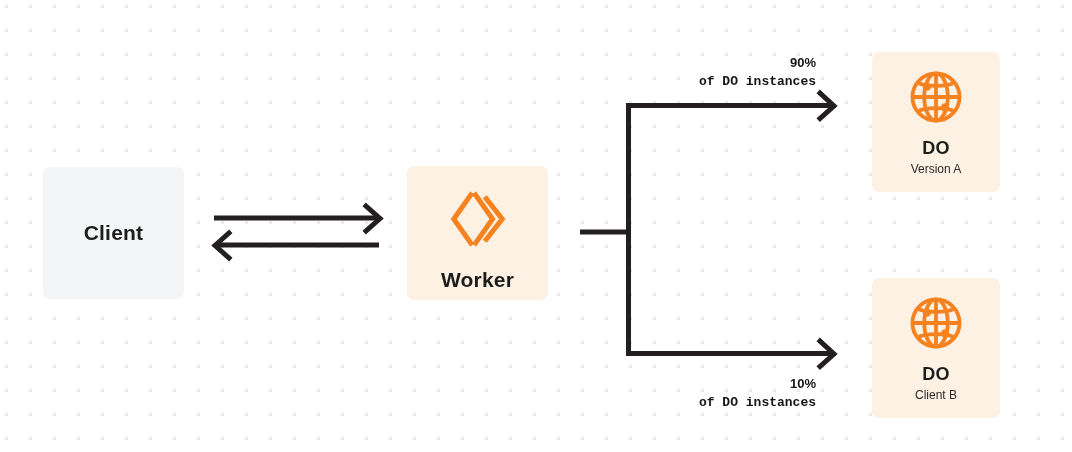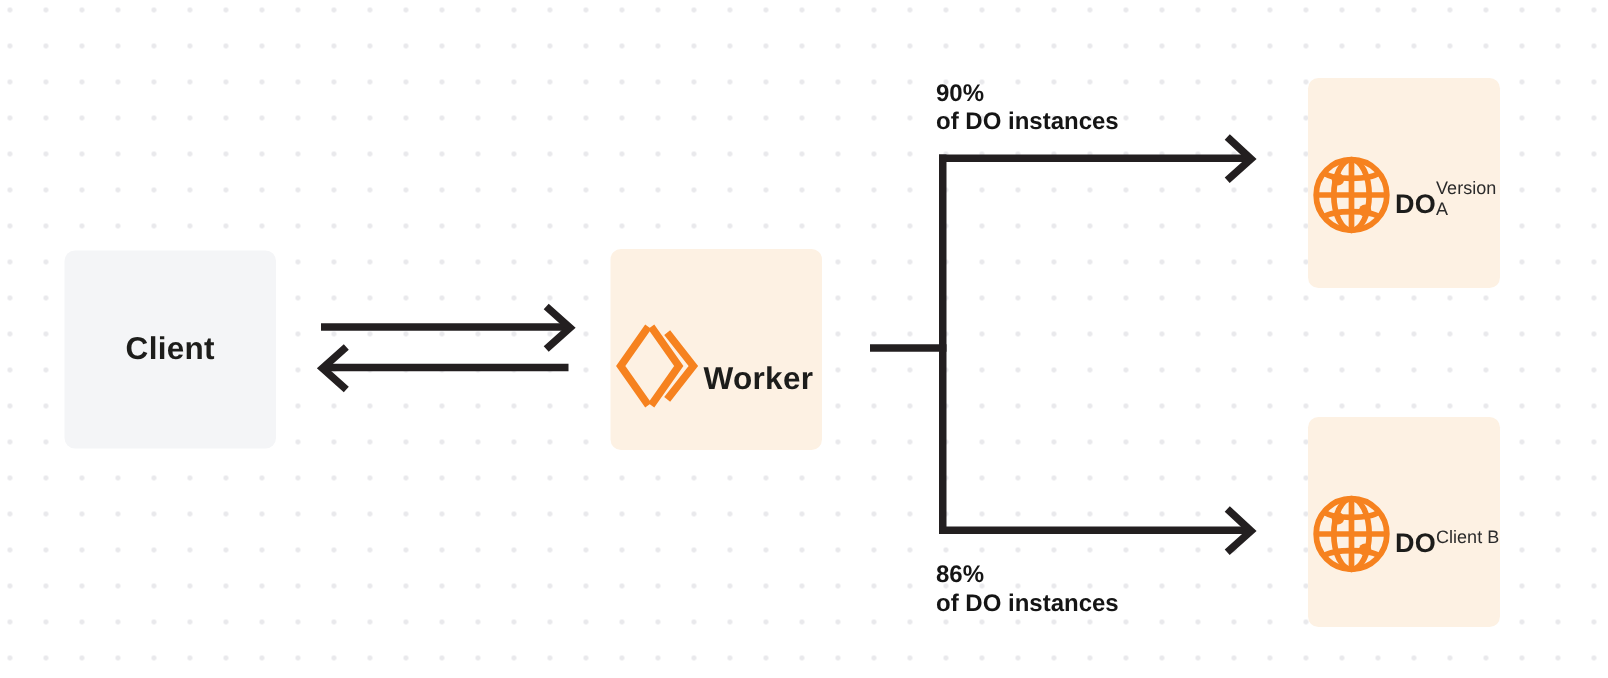--- a/index.html
+++ b/index.html
@@ -22,21 +22,21 @@
     background-image:
       radial-gradient(circle at 1.6px 1.6px, #e9e9ec 1.5px, rgba(233,233,236,0) 1.9px);
     background-size: 24px 24px;
     background-position: 5px 5px;
   }
 
   .node {
     position: absolute;
     box-sizing: border-box;
     display: flex;
-    flex-direction: row;
+    flex-direction: column;
     align-items: center;
     justify-content: center;
     border-radius: 7px;
   }
 
   
   #client-node {
     left: 43px;
     top: 167px;
     width: 141px;
@@ -99,39 +99,39 @@
   .do-node .node-subtitle {
     font-size: 12px;
     font-weight: normal;
     color: #2b2b2b;
     margin-top: 3px;
   }
 
   
   .edge-label {
     position: absolute;
-    text-align: left;
-    font-size: 16px;
+    text-align: right;
+    font-size: 13px;
     font-weight: bold;
     color: #151515;
     line-height: 19px;
     white-space: nowrap;
   }
   #label-top {
     left: 624px;
     top: 53px;
     width: 192px;
   }
   #label-bottom {
     left: 624px;
     top: 374px;
     width: 192px;
   }
   .edge-label .lbl-pct { display: block; }
-  .edge-label .lbl-sub { display: block; }
+  .edge-label .lbl-sub { display: block; font-family: Liberation Mono, monospace; }
 
   
   #connectors {
     position: absolute;
     left: 0;
     top: 0;
     width: 1072px;
     height: 452px;
     pointer-events: none;
   }
@@ -227,17 +227,17 @@
     <span class="node-title">DO</span>
     <span class="node-subtitle">Client B</span>
   </div>
 
   <div class="edge-label" id="label-top">
     <span class="lbl-pct">90%</span>
     <span class="lbl-sub">of DO instances</span>
   </div>
 
   <div class="edge-label" id="label-bottom">
-    <span class="lbl-pct">86%</span>
+    <span class="lbl-pct">10%</span>
     <span class="lbl-sub">of DO instances</span>
   </div>
 
 </div>
 
 </body></html>

